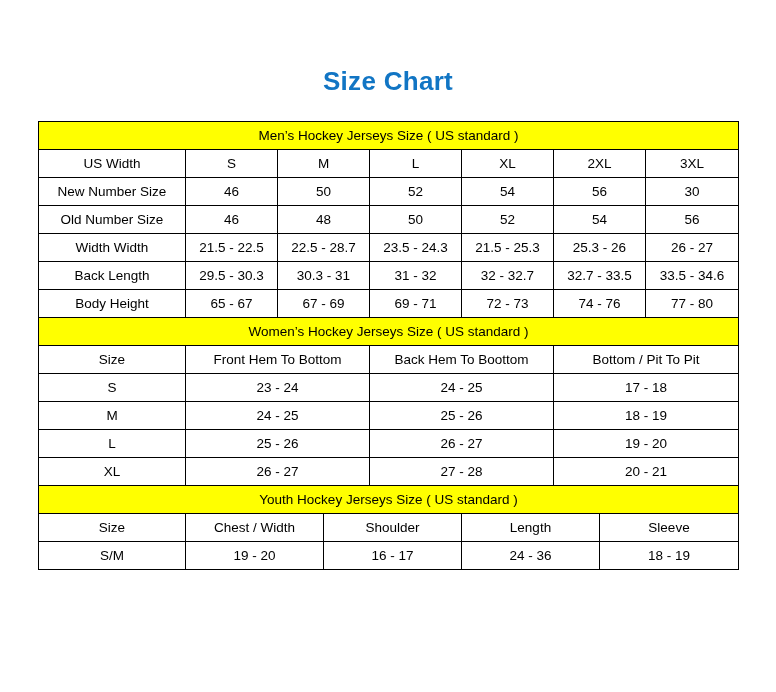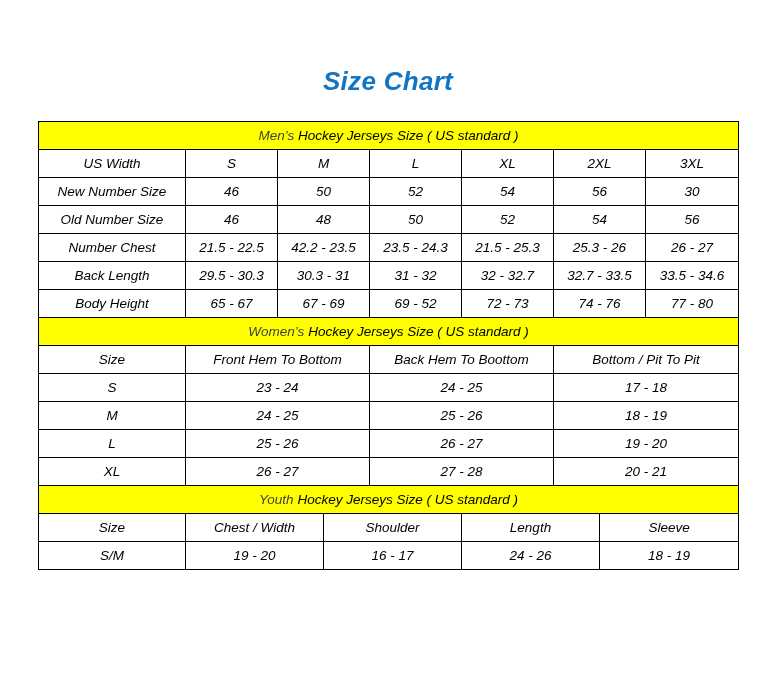--- a/index.html
+++ b/index.html
@@ -12,21 +12,20 @@
     background: #ffffff;
     font-family: "Liberation Sans", sans-serif;
     color: #000000;
     overflow: hidden;
   }
   .page {
     position: relative;
     width: 776px;
     height: 576px;
     box-sizing: border-box;
-    font-style: italic;
   }
   .title {
     text-align: center;
     font-size: 26px;
     font-weight: bold;
     color: #1175c4;
     padding-top: 66px;
     letter-spacing: 0.3px;
   }
   .charts {
@@ -48,21 +47,21 @@
     padding: 1px 2px;
     font-weight: normal;
   }
   .band {
     background: #ffff00;
     font-weight: bold;
     font-size: 14.5px;
     height: 29px;
   }
   .band .accent {
-    color: #404040;
+    color: #000000;
     margin-top: 23px;
   }
   .hdr {
     font-weight: bold;
   }
   .section + .section {
     margin-top: -1px;
   }
 </style>
 </head>
@@ -110,42 +109,42 @@
         <tr>
           <td>Old Number Size</td>
           <td>46</td>
           <td>48</td>
           <td>50</td>
           <td>52</td>
           <td>54</td>
           <td>56</td>
         </tr>
         <tr>
-          <td>Number Chest</td>
+          <td>Width Width</td>
           <td>21.5 - 22.5</td>
-          <td>42.2 - 23.5</td>
+          <td>22.5 - 28.7</td>
           <td>23.5 - 24.3</td>
           <td>21.5 - 25.3</td>
           <td>25.3 - 26</td>
           <td>26 - 27</td>
         </tr>
         <tr>
           <td>Back Length</td>
           <td>29.5 - 30.3</td>
           <td>30.3 - 31</td>
           <td>31 - 32</td>
           <td>32 - 32.7</td>
           <td>32.7 - 33.5</td>
           <td>33.5 - 34.6</td>
         </tr>
         <tr>
           <td>Body Height</td>
           <td>65 - 67</td>
           <td>67 - 69</td>
-          <td>69 - 52</td>
+          <td>69 - 71</td>
           <td>72 - 73</td>
           <td>74 - 76</td>
           <td>77 - 80</td>
         </tr>
       </tbody>
         </table>
     </div>
 
     <div class="section">
       <table class="grid">
@@ -210,21 +209,21 @@
           <td class="hdr">Size</td>
           <td class="hdr">Chest / Width</td>
           <td class="hdr">Shoulder</td>
           <td class="hdr">Length</td>
           <td class="hdr">Sleeve</td>
         </tr>
         <tr>
           <td class="hdr">S/M</td>
           <td>19 - 20</td>
           <td>16 - 17</td>
-          <td>24 - 26</td>
+          <td>24 - 36</td>
           <td>18 - 19</td>
         </tr>
       </tbody>
         </table>
     </div>
 
   </div>
 </div>
 
 </body></html>

